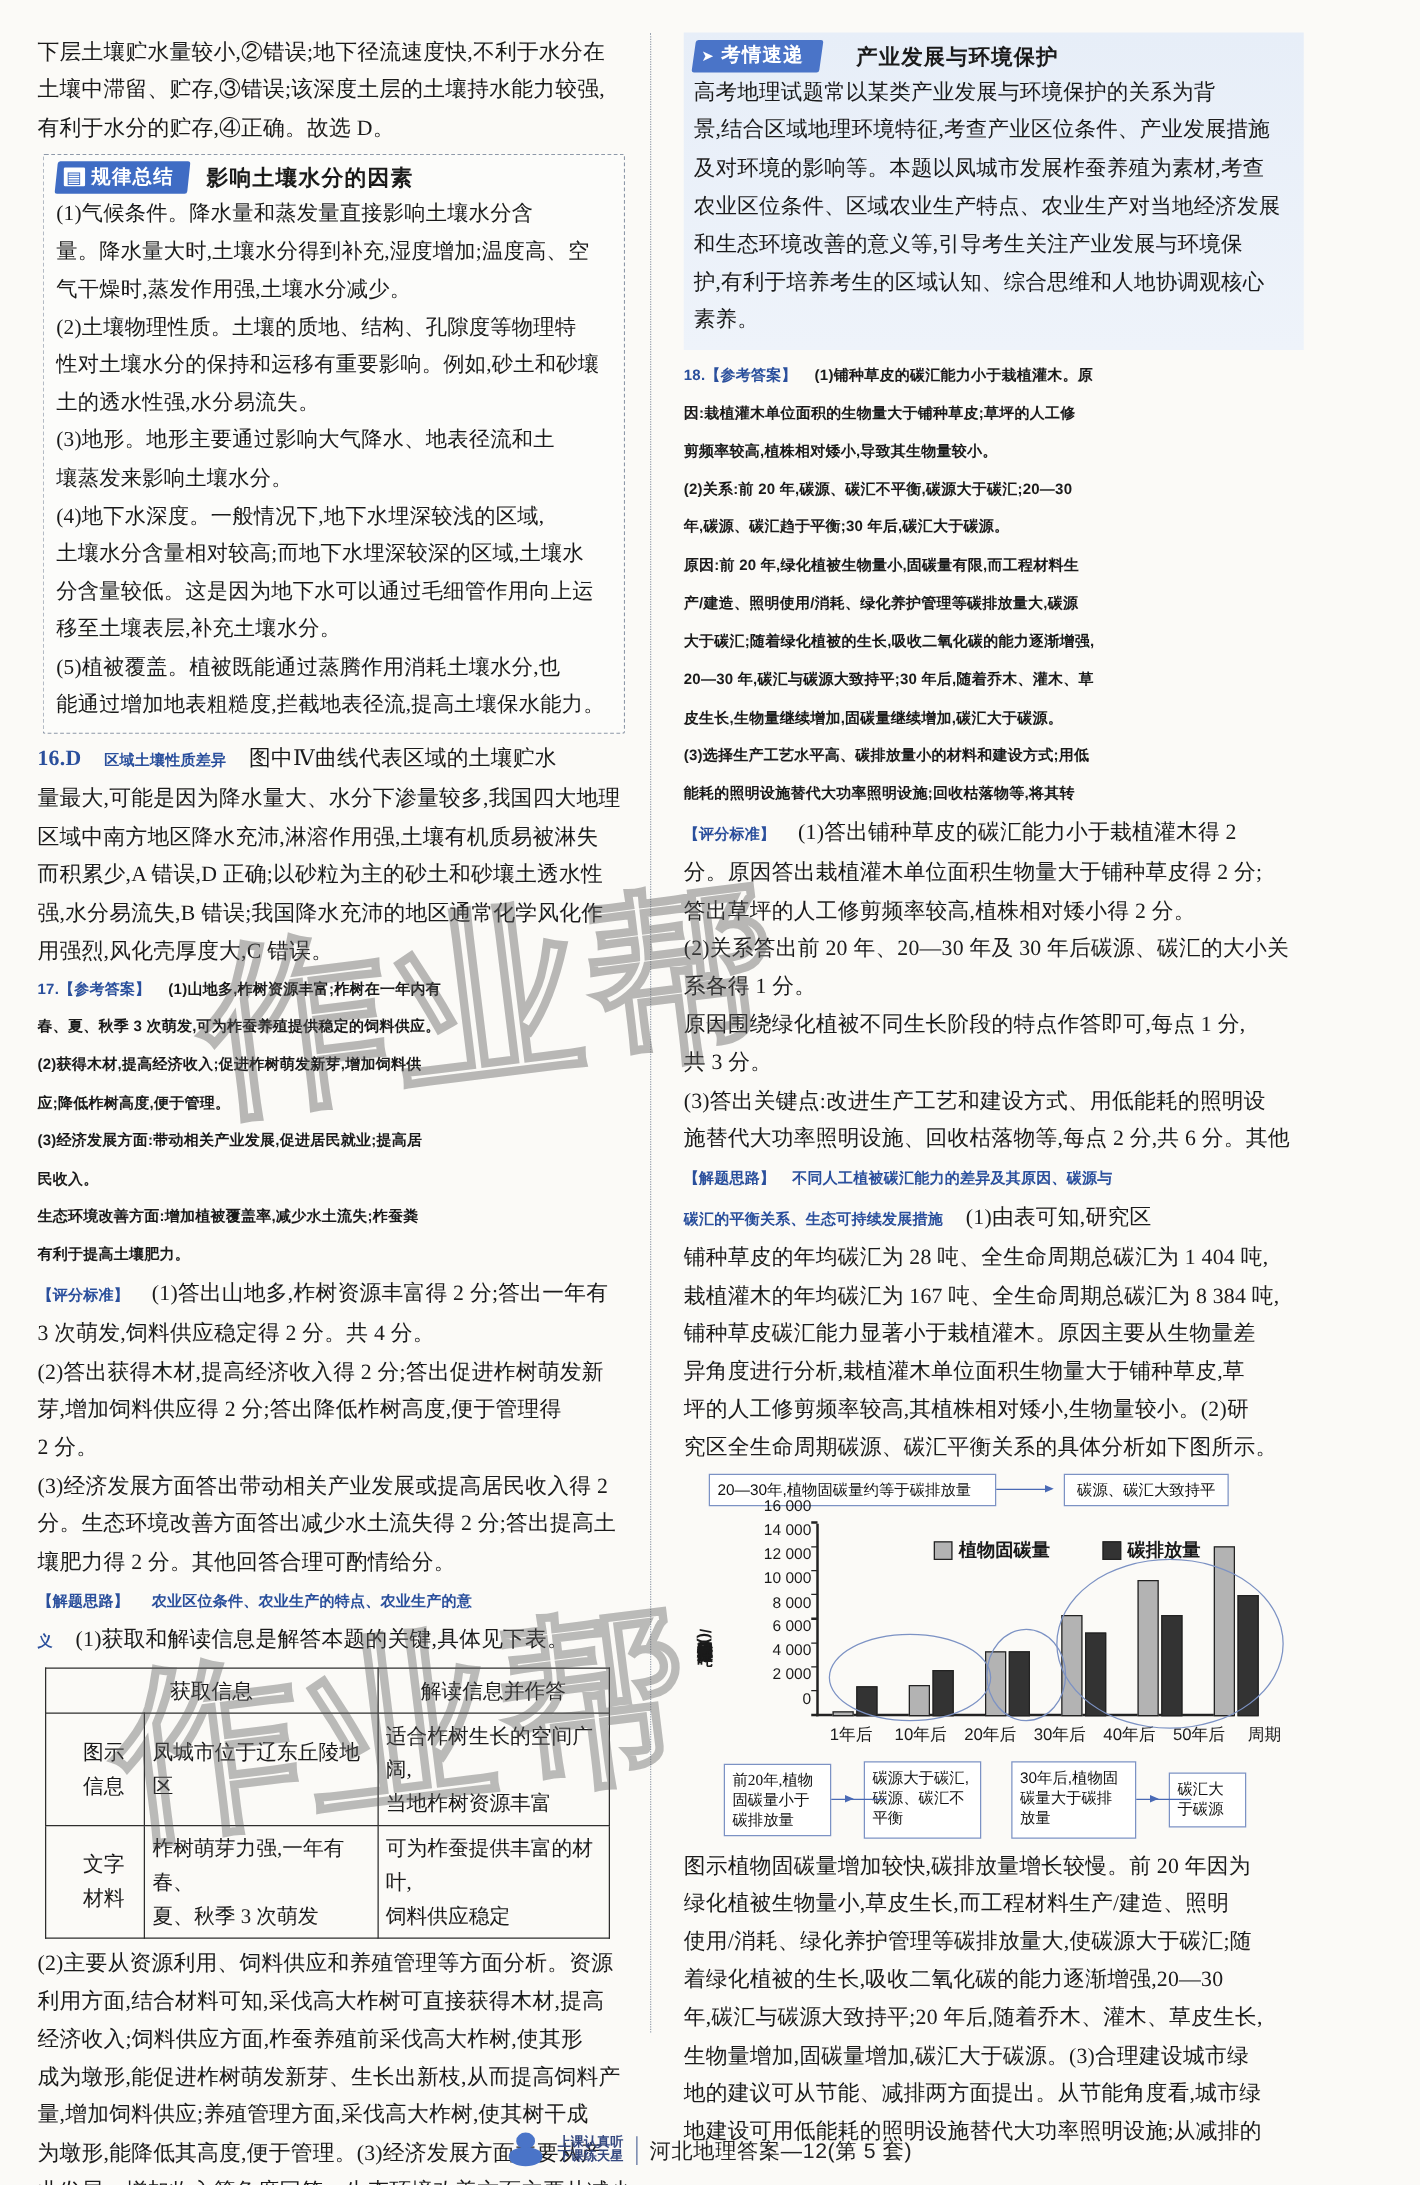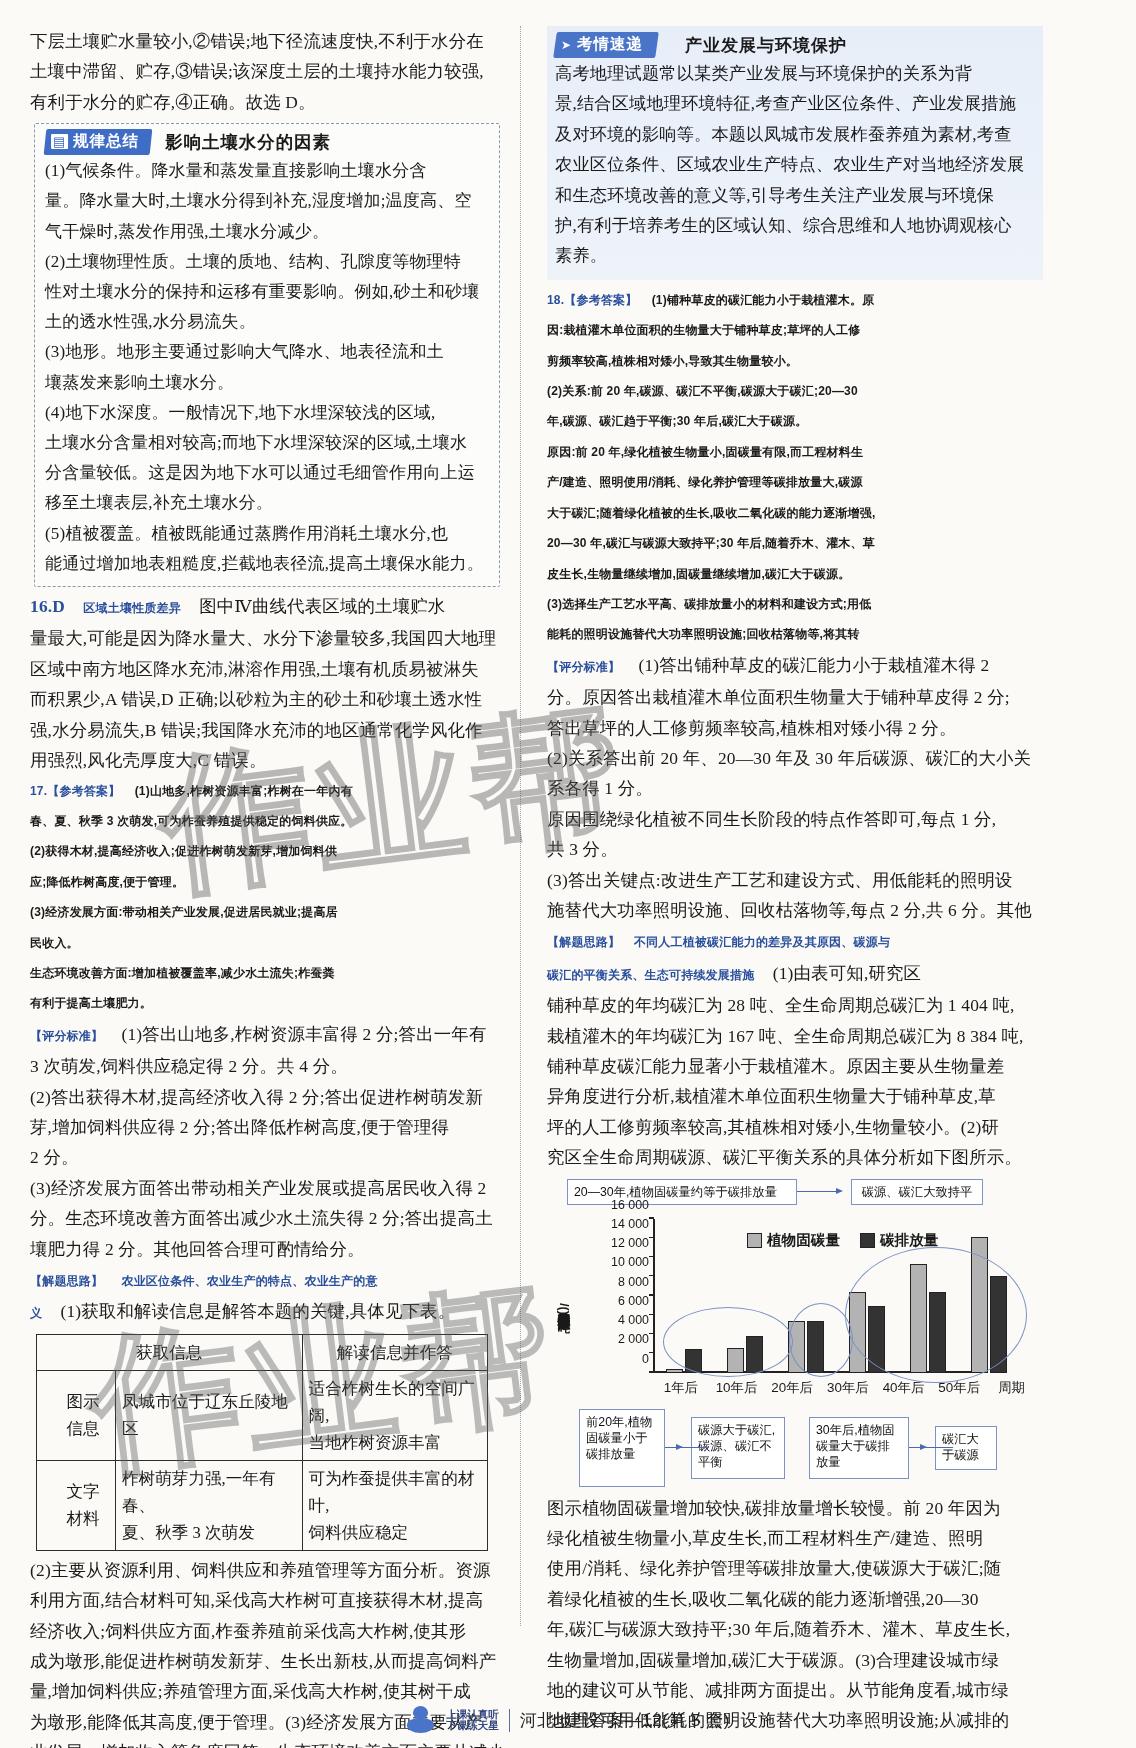--- a/index.html
+++ b/index.html
@@ -154,21 +154,21 @@
   .axisline-x{position:absolute;left:96px;right:40px;bottom:26px;height:1.6px;background:#222;}
   .tickmark{position:absolute;left:92px;width:5px;height:1.4px;background:#222;}
   .bars{position:absolute;inset:0;display:flex;align-items:flex-end;}
   .grp{flex:1;display:flex;align-items:flex-end;justify-content:center;gap:2px;position:relative;}
   .bar{width:17px;border:1px solid #222;box-sizing:border-box;}
   .bar.fix{background:#b3b3b3;}
   .bar.emit{background:#333;}
   .xlabels{position:absolute;left:96px;right:40px;bottom:2px;display:flex;}
   .xlab{flex:1;text-align:center;font-family:"Liberation Sans","DejaVu Sans",sans-serif;font-size:13.4px;}
   .periodlab{position:absolute;right:2px;bottom:2px;font-family:"Liberation Sans","DejaVu Sans",sans-serif;font-size:13.4px;}
-  .legend{position:absolute;left:190px;top:12px;display:flex;gap:20px;align-items:center;}
+  .legend{position:absolute;left:190px;top:12px;display:flex;gap:42px;align-items:center;}
   .lg{display:flex;align-items:center;gap:5px;font-family:"Liberation Sans","DejaVu Sans",sans-serif;font-size:14.6px;font-weight:bold;}
   .sw{width:13px;height:13px;border:1px solid #222;display:inline-block;}
   .sw.a{background:#b3b3b3;}
   .sw.b{background:#333;}
   .ellipse{position:absolute;border:1.2px solid #7c92c4;border-radius:50%;}
   .botrow{display:flex;align-items:center;gap:0;margin-top:10px;margin-left:22px;}
   
   .footer{
     position:absolute;left:0;right:0;bottom:14px;
     display:flex;align-items:center;justify-content:center;gap:10px;
@@ -491,36 +491,36 @@
                 <div class="xlab">50年后</div>
               </div>
             <div class="periodlab">周期</div>
 
             <div class="ellipse" style="left:106px;bottom:22px;width:128px;height:68px;"></div>
             <div class="ellipse" style="left:232px;bottom:22px;width:62px;height:72px;"></div>
             <div class="ellipse" style="left:288px;bottom:16px;width:180px;height:134px;"></div>
           </div>
 
           <div class="botrow">
-            <div class="cbox" style="width:86px;height:78px;">前20年,植物固碳量小于碳排放量</div>
+            <div class="cbox" style="width:86px;height:58px;font-family:Liberation Serif, serif;">前20年,植物固碳量小于碳排放量</div>
             <div class="arrowh" style="width:26px;"></div>
             <div class="cbox" style="width:94px;height:62px;">碳源大于碳汇,碳源、碳汇不平衡</div>
             <div style="width:24px;"></div>
             <div class="cbox" style="width:100px;height:62px;">30年后,植物固碳量大于碳排放量</div>
             <div class="arrowh" style="width:26px;"></div>
             <div class="cbox" style="width:62px;height:44px;">碳汇大于碳源</div>
           </div>
         </div>
 
         <div style="margin-top:6px;">
           <div class="ln song">图示植物固碳量增加较快,碳排放量增长较慢。前 20 年因为</div>
           <div class="ln song">绿化植被生物量小,草皮生长,而工程材料生产/建造、照明</div>
           <div class="ln song">使用/消耗、绿化养护管理等碳排放量大,使碳源大于碳汇;随</div>
           <div class="ln song">着绿化植被的生长,吸收二氧化碳的能力逐渐增强,20—30</div>
-          <div class="ln song">年,碳汇与碳源大致持平;30 年后,随着乔木、灌木、草皮生长,</div>
+          <div class="ln song">年,碳汇与碳源大致持平;20 年后,随着乔木、灌木、草皮生长,</div>
           <div class="ln song">生物量增加,固碳量增加,碳汇大于碳源。(3)合理建设城市绿</div>
           <div class="ln song">地的建议可从节能、减排两方面提出。从节能角度看,城市绿</div>
           <div class="ln song">地建设可用低能耗的照明设施替代大功率照明设施;从减排的</div>
           <div class="ln song"></div>
           <div class="ln song"></div>
           <div class="ln song"></div>
         </div>
       </div>
 
     </div>

